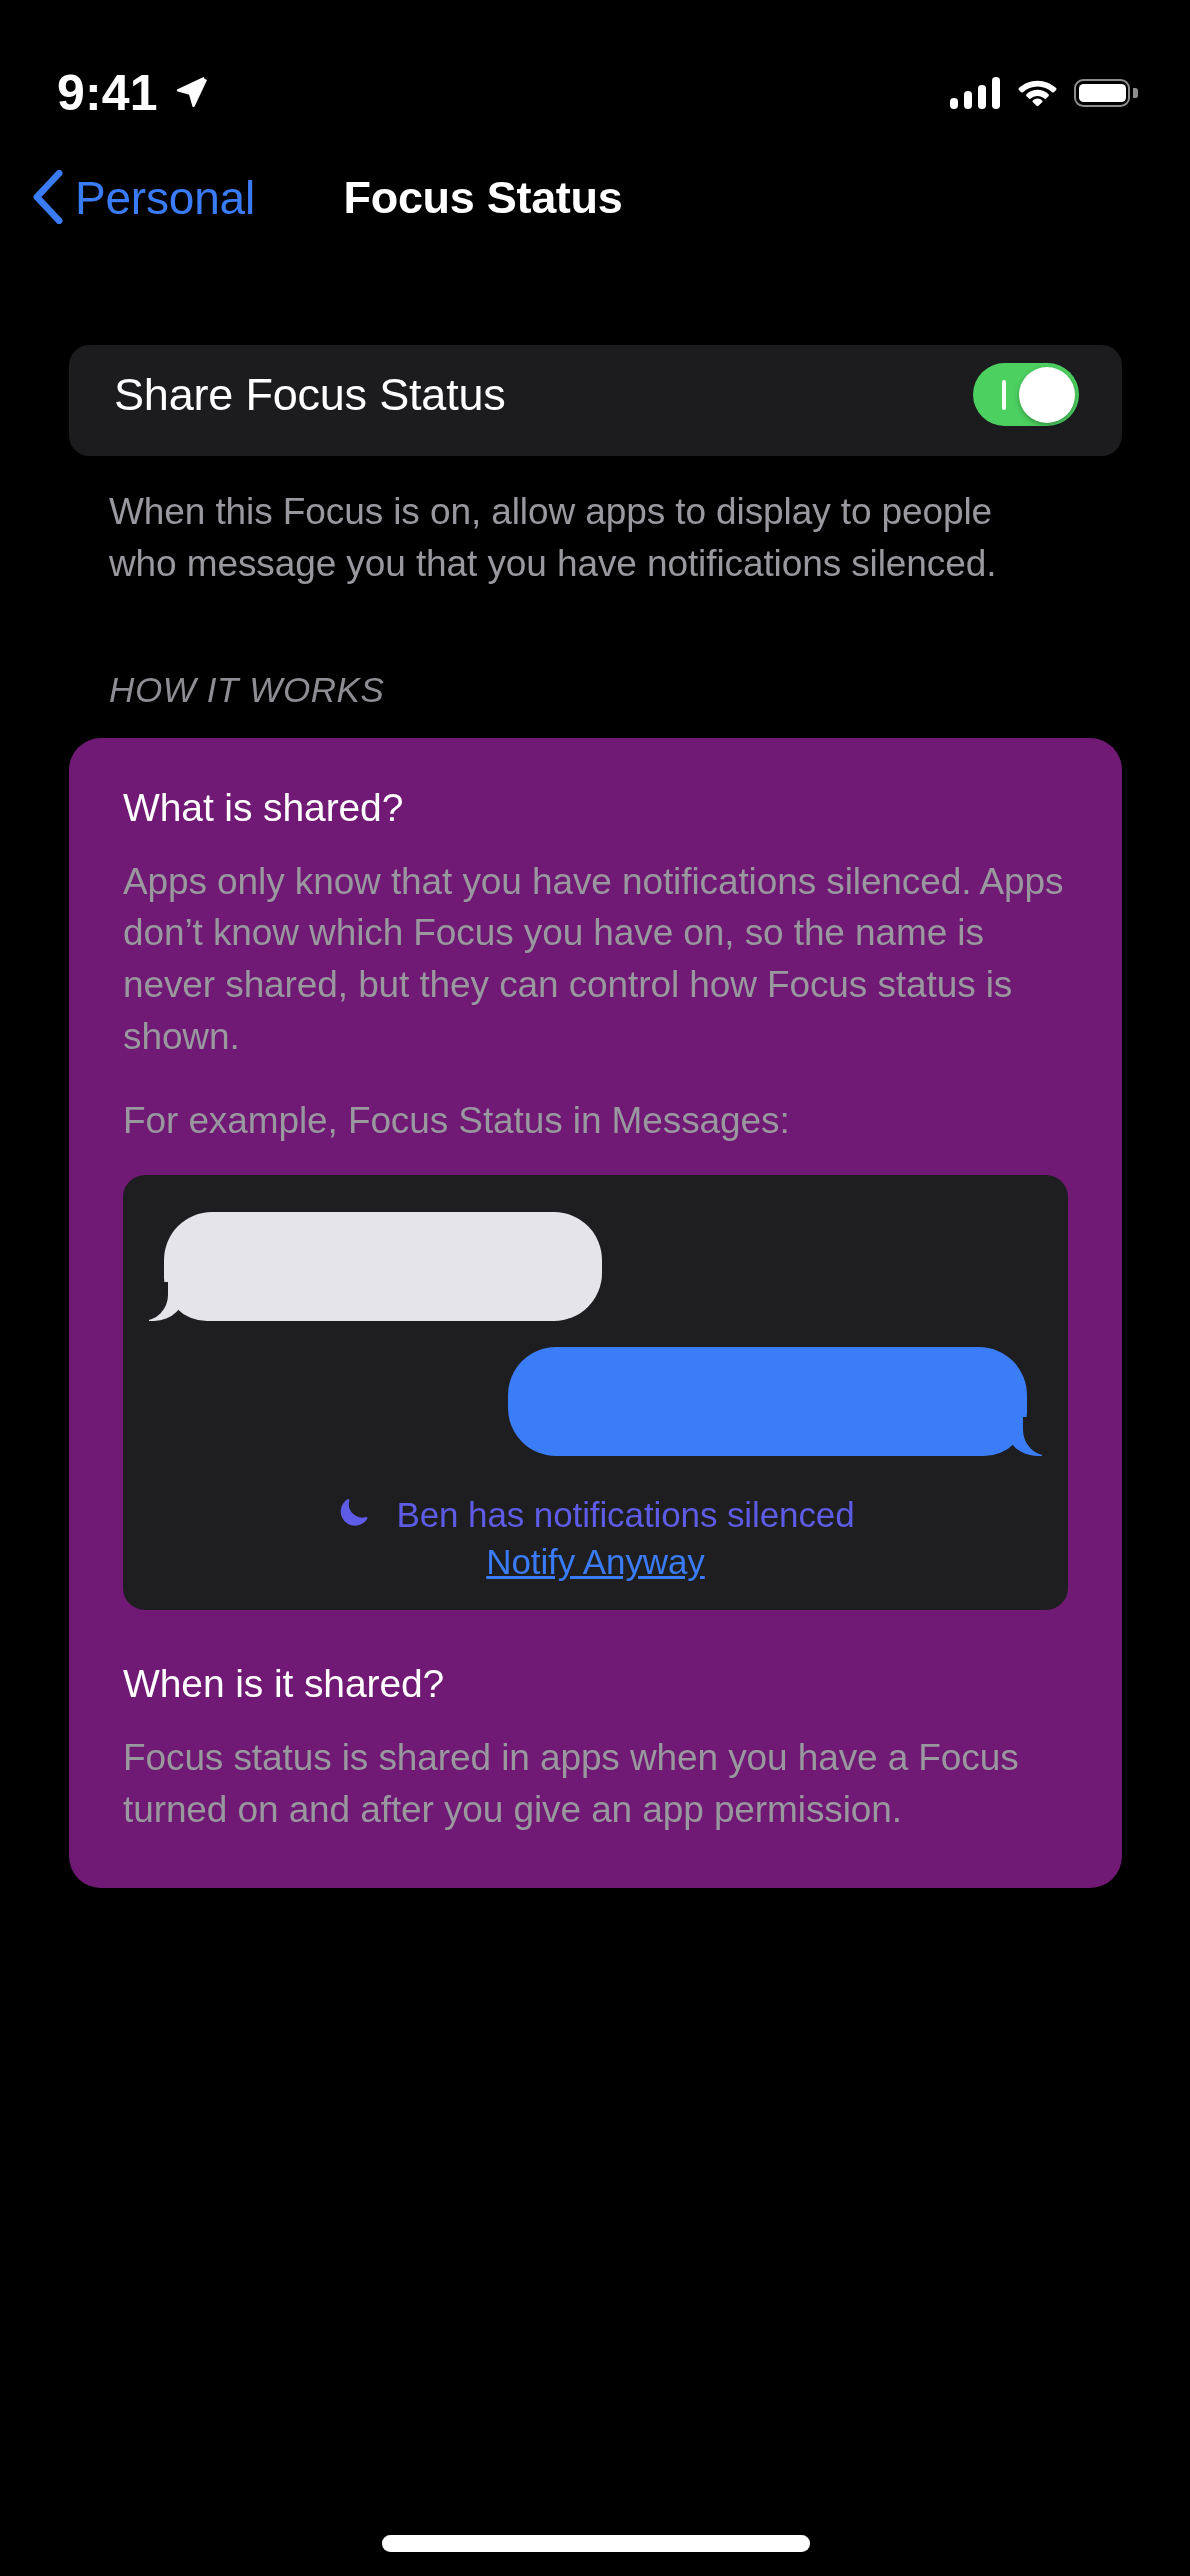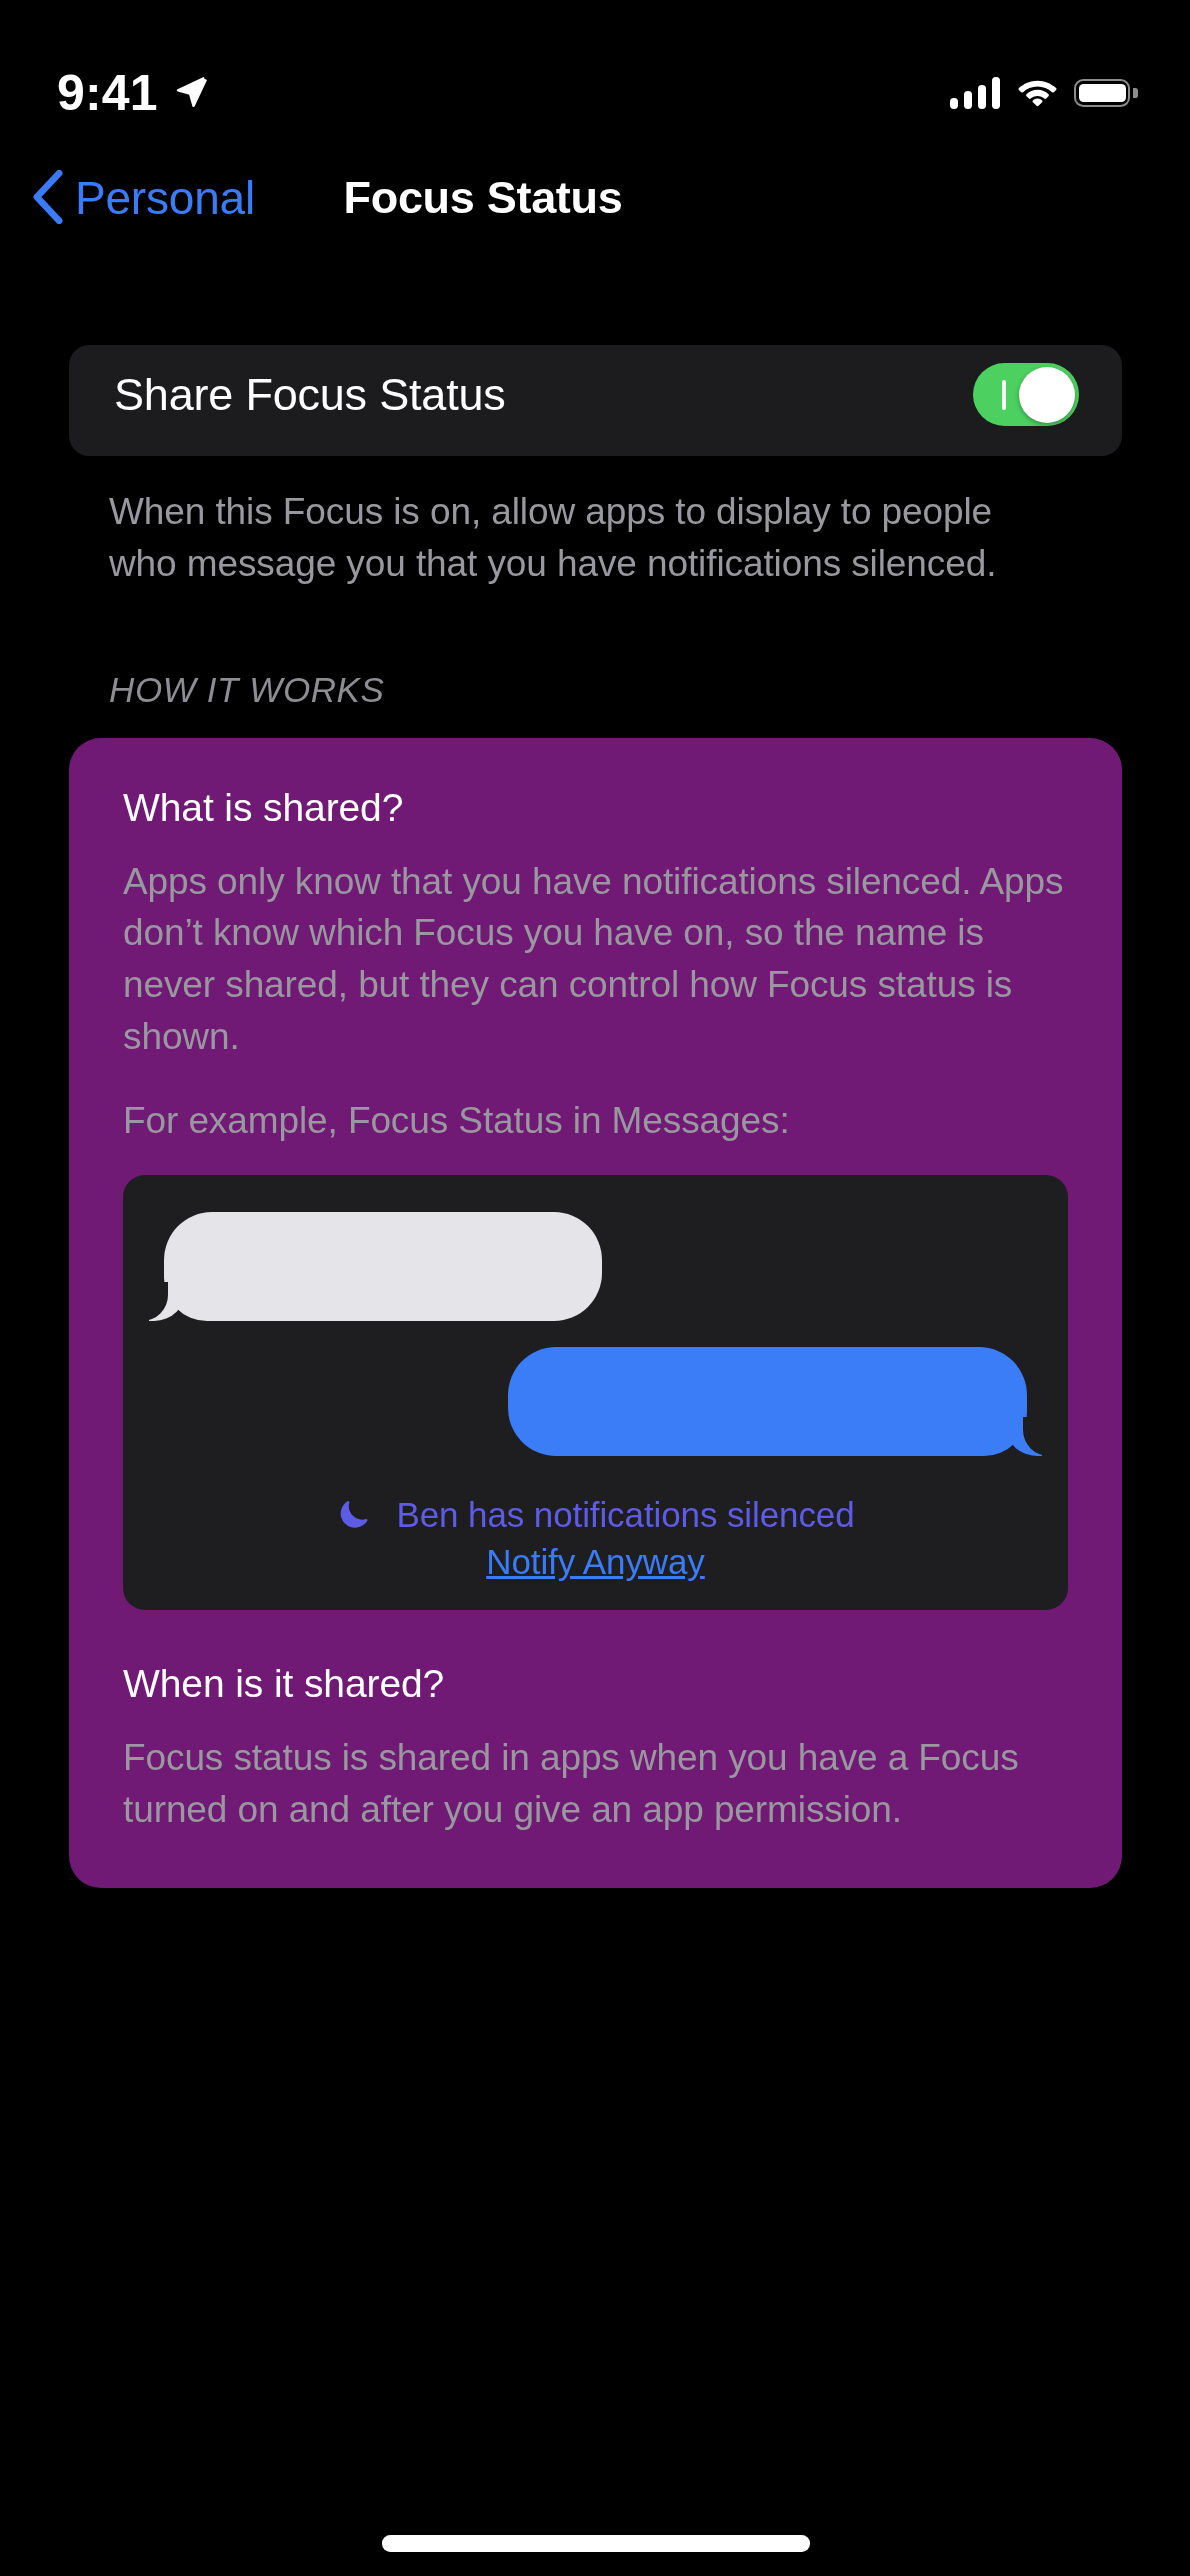--- a/index.html
+++ b/index.html
@@ -153,21 +153,21 @@
     width:37px; height:39px; background:#3B7DF6;
     border-bottom-left-radius:32px;
   }
   .bubble.blue::before {
     content:""; position:absolute; right:-33px; bottom:0;
     width:37px; height:39px; background:#1E1E20;
     border-bottom-left-radius:26px; z-index:2;
   }
 
   .silenced-row {
-    margin-top:39px; display:flex; align-items:flex-end;
+    margin-top:39px; display:flex; align-items:flex-start;
     justify-content:center; gap:25px;
   }
   .silenced-text {
     color:#5E5CE6; font-size:35px; letter-spacing:-0.1px;
   }
   .notify-anyway {
     margin-top:7.4px; text-align:center;
     color:#3A7CF7; font-size:35px; letter-spacing:-0.1px; cursor:pointer;text-decoration:underline;
   }
 

